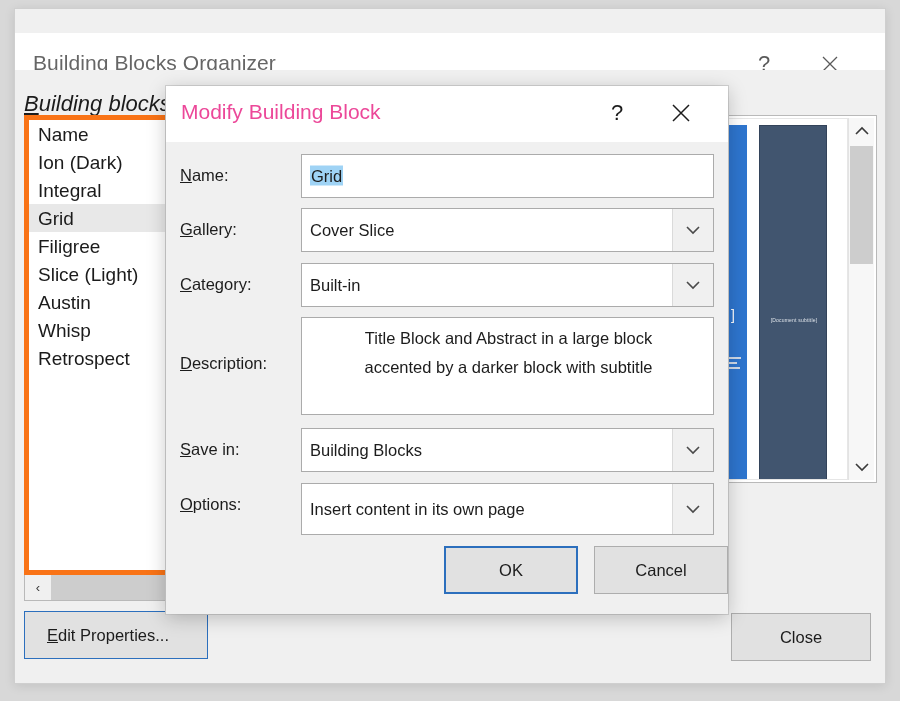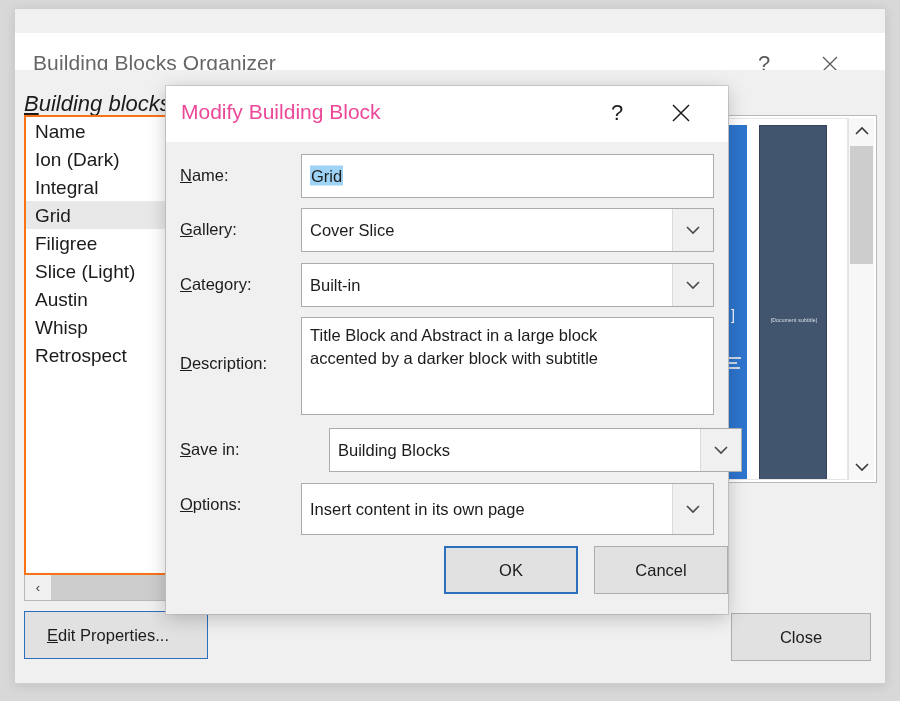--- a/index.html
+++ b/index.html
@@ -52,21 +52,21 @@
     position: absolute; font-size: 22px; color: #1c1c1c; white-space: nowrap; font-style: italic;
   }
   .ul { text-decoration: underline; }
 
   #lbl-bb { left: 9px; top: 21px; }
   #lbl-preview-hint { left: 494px; top: 21px; color: #1c1c1c; }
 
   
   #listbox {
     position: absolute; left: 9px; top: 45px; width: 168px; height: 460px;
-    background: #ffffff; border: 2px solid #f97316; box-sizing: border-box;
+    background: #ffffff; border: 5px solid #f97316; box-sizing: border-box;
     overflow: hidden;
   }
   #listbox .hdr, #listbox .row {
     font-size: 19px; color: #1b1b1b; padding: 2px 0 2px 9px;
     height: 28px; line-height: 26px; white-space: nowrap; box-sizing: border-box;
   }
   #listbox .row.selected { background: #e8e8e8; }
   #listbox .clip { position: absolute; left: 0; right: 0; top: 0; bottom: 0; }
 
   
@@ -194,29 +194,29 @@
   .combo-arrow {
     position: absolute; right: 0; top: 0; bottom: 0; width: 40px;
     background: #f0f0f0; border-left: 1px solid #dadada;
     display: flex; align-items: center; justify-content: center; color: #4a4a4a;
   }
 
   #f-name  { top: 68px;  height: 44px; }
   #f-gall  { top: 122px; height: 44px; }
   #f-cat   { top: 177px; height: 44px; }
   #f-desc  { top: 231px; height: 98px; }
-  #f-save  { top: 342px; height: 44px; margin-left: 28px; }
+  #f-save  { top: 342px; height: 44px; }
   #f-opt   { top: 397px; height: 52px; }
 
   #l-name { top: 80px; } #l-gall { top: 134px; } #l-cat { top: 189px; }
   #l-desc { top: 268px; } #l-save { top: 354px; } #l-opt { top: 409px; }
 
   #f-desc .dtxt {
     position: absolute; left: 8px; top: 6px; right: 6px;
-    line-height: 23px; white-space: pre-line;
+    line-height: 29px; white-space: pre-line; text-align: center;
   }
 
   .dlg-btn {
     position: absolute; height: 48px; width: 134px;
     background: #e1e1e1; box-sizing: border-box;
     display: flex; align-items: center; justify-content: center;
     font-size: 16.5px; color: #1c1c1c;
   }
   #btn-ok { left: 278px; top: 460px; border: 2px solid #2c6fbd; }
   #btn-cancel { left: 428px; top: 460px; border: 1px solid #adadad; }

